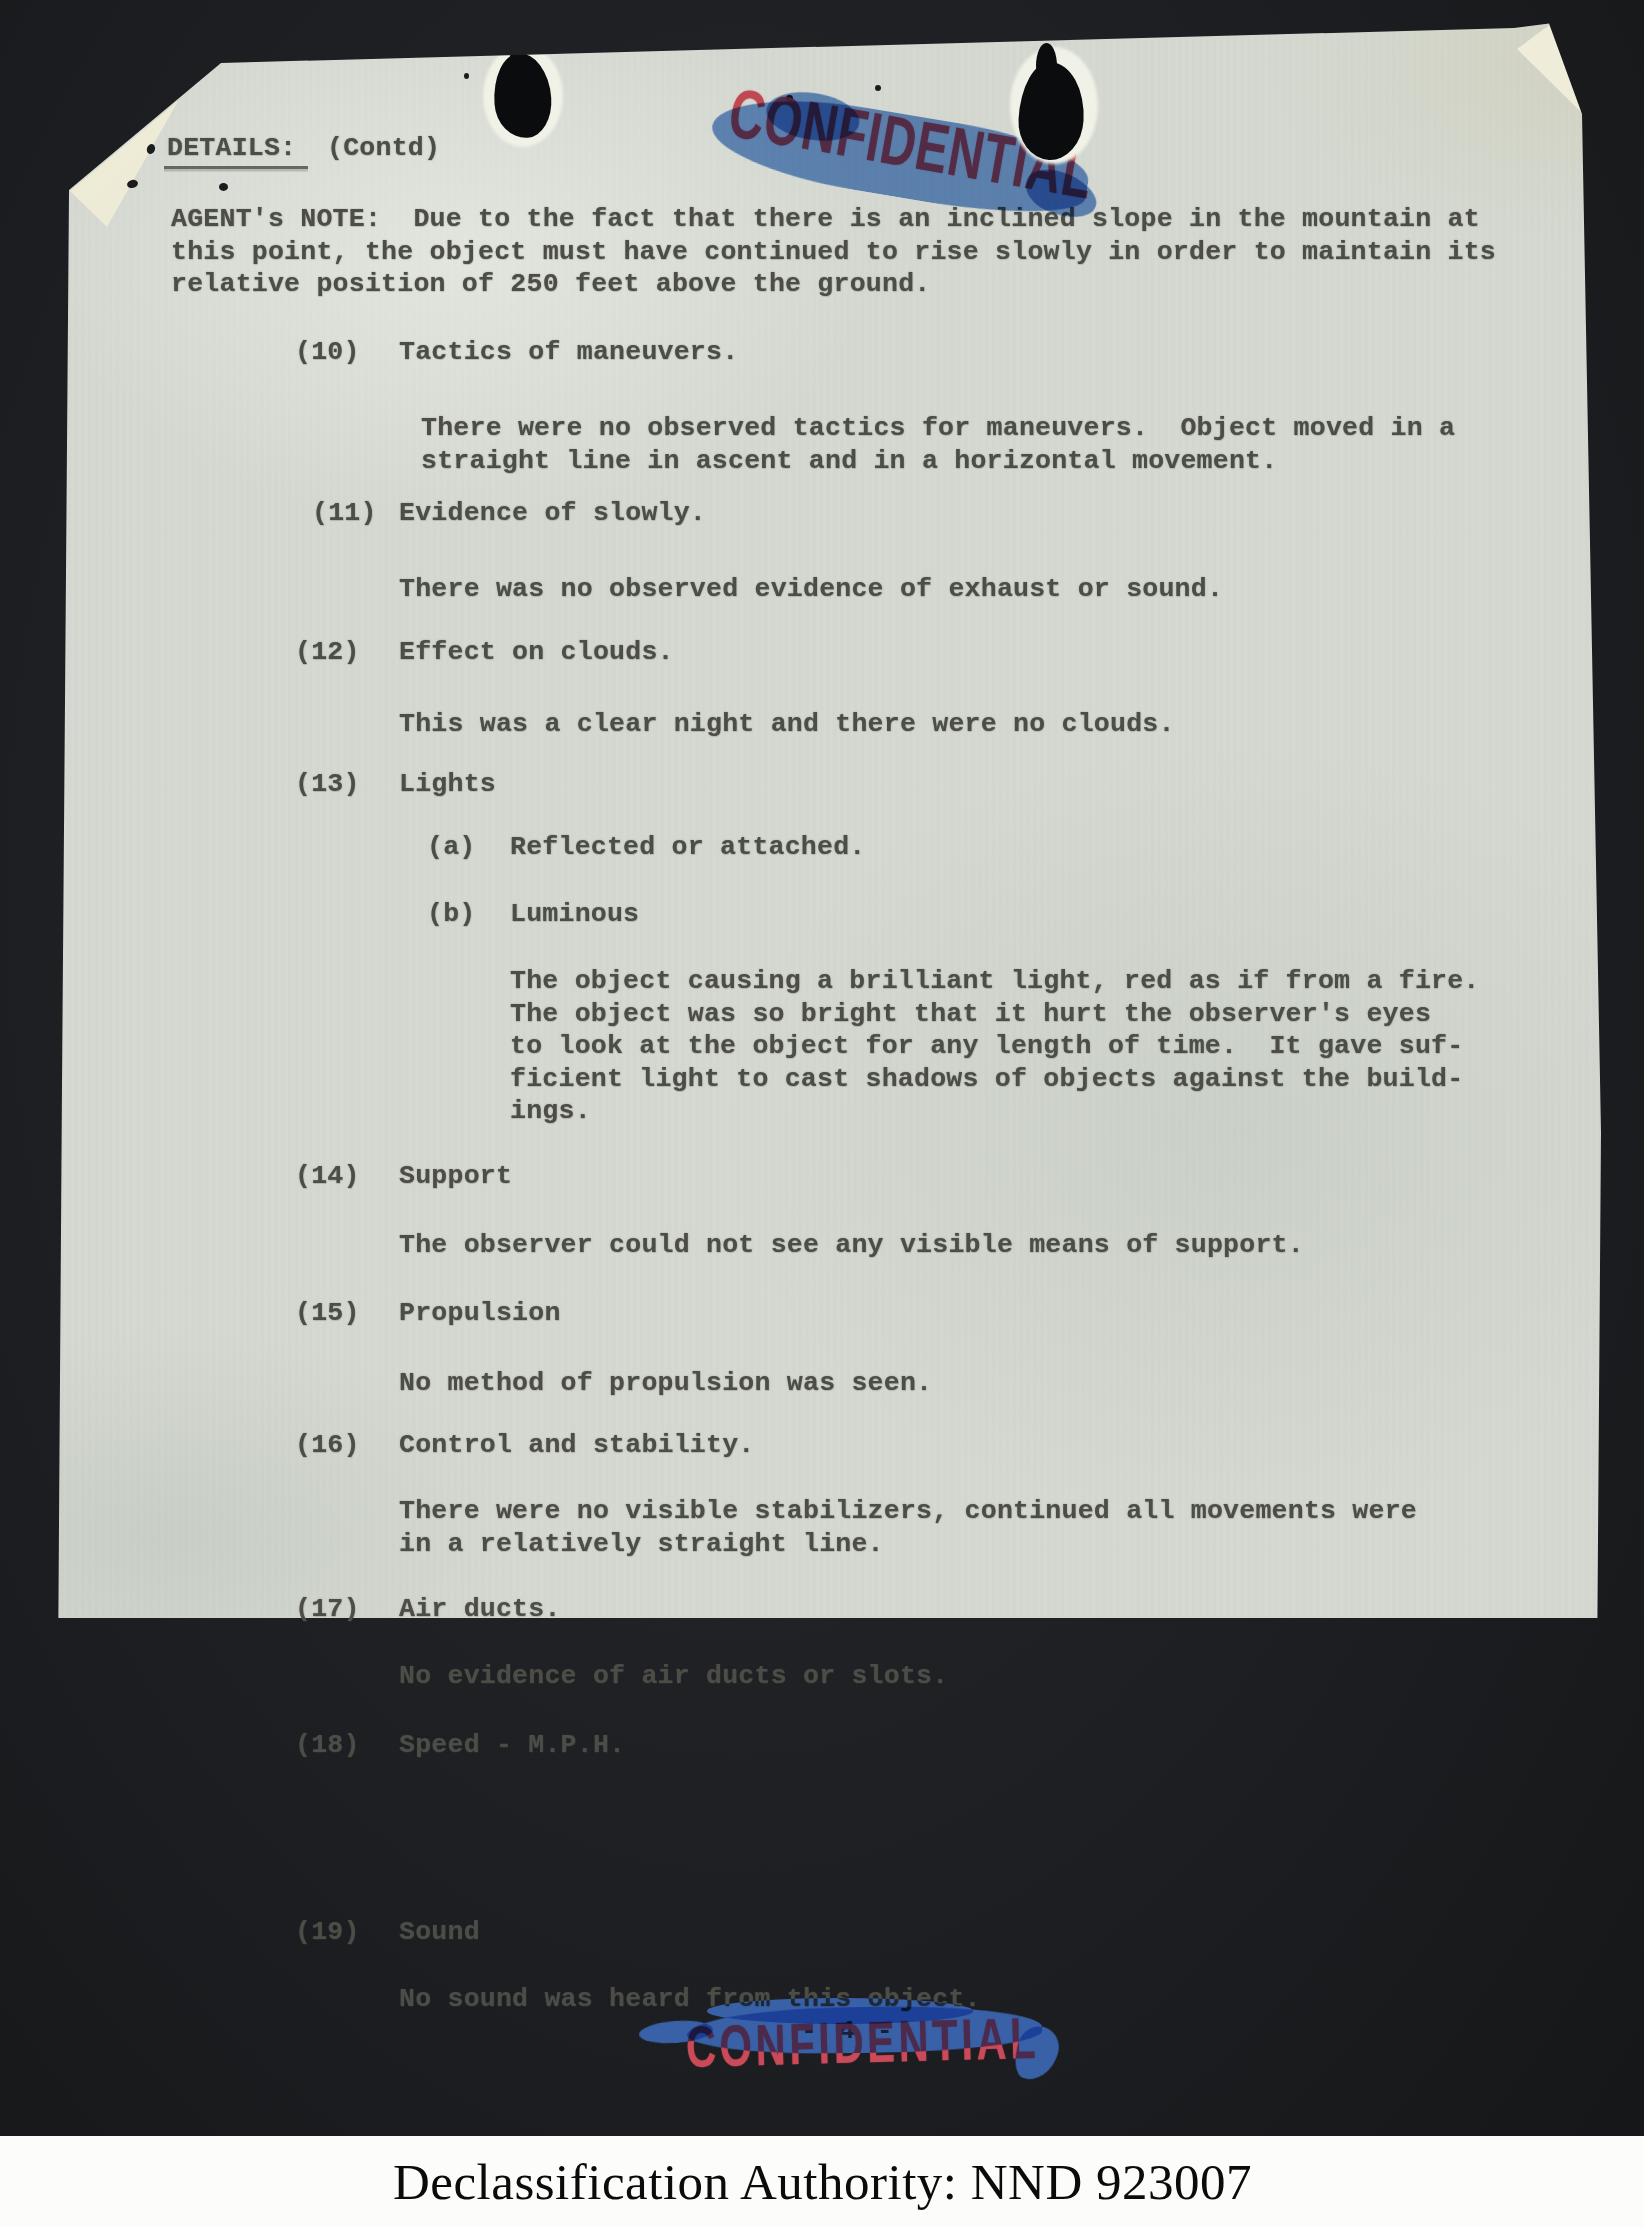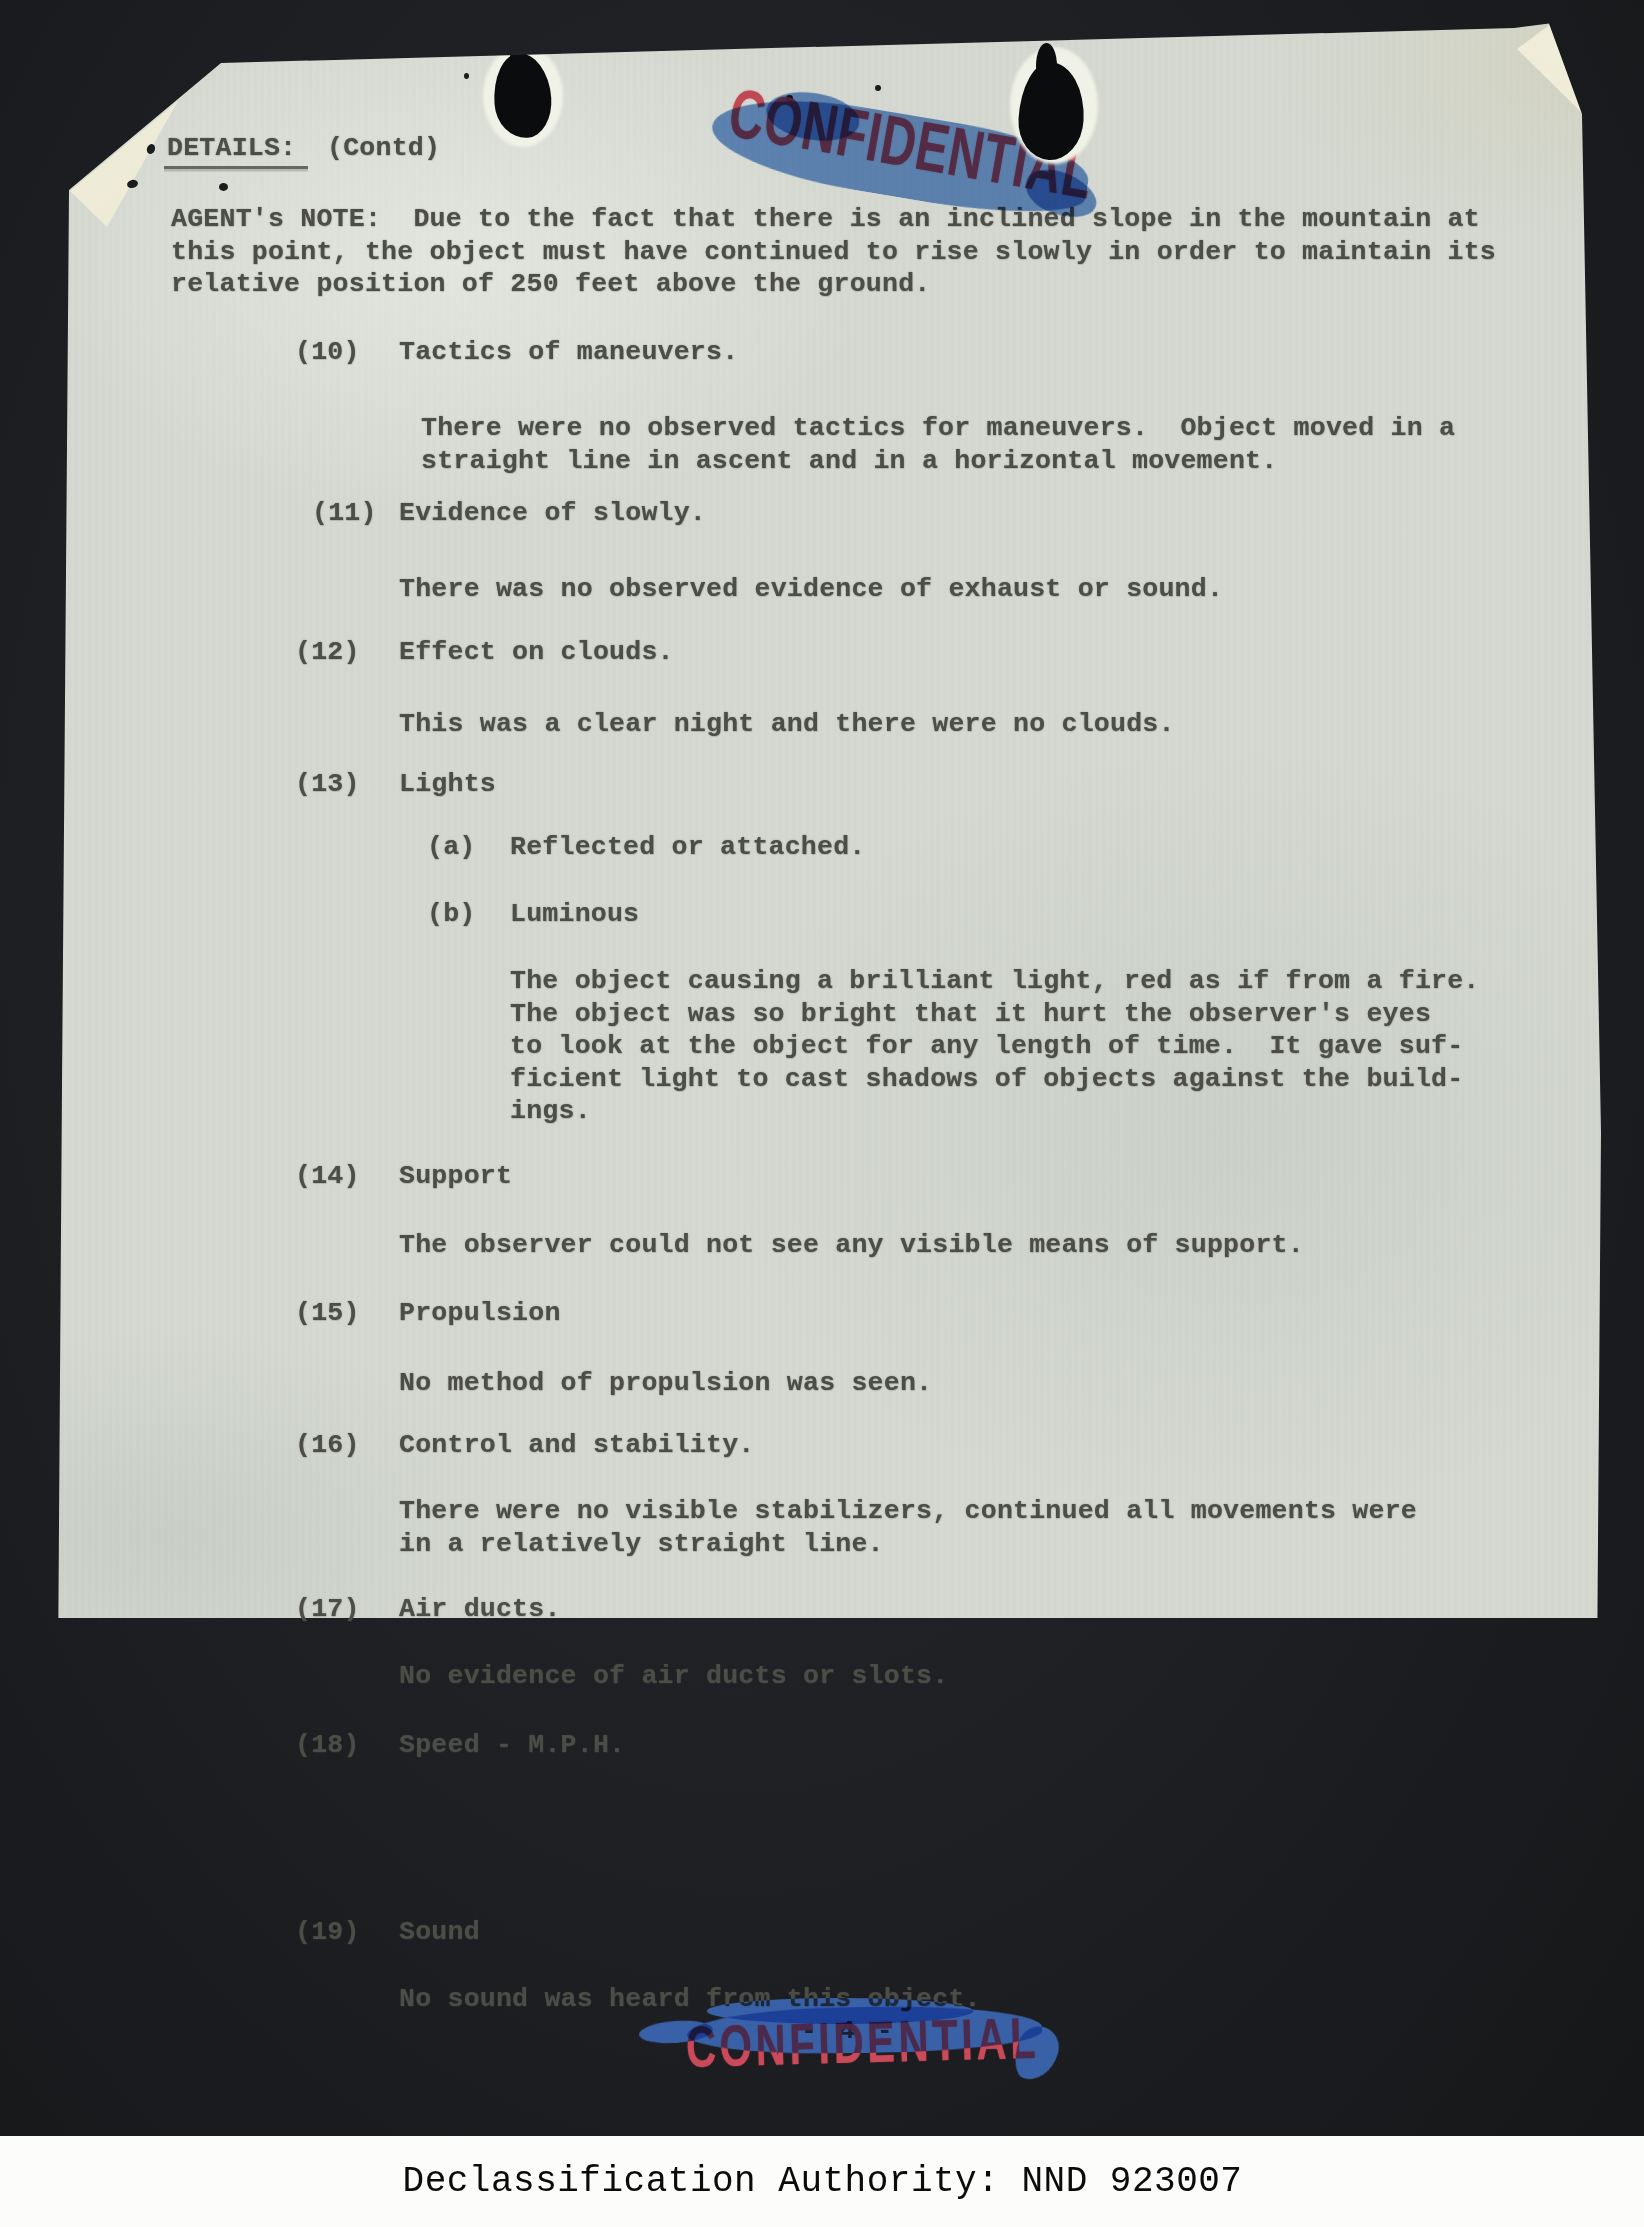--- a/index.html
+++ b/index.html
@@ -44,21 +44,21 @@
     color:#3d4046;font-weight:700;font-family:"Liberation Mono",monospace;letter-spacing:3px;}
   .marker{position:absolute;mix-blend-mode:multiply;}
   .mk-blue-top{background:#4e80c9;opacity:.82;}
   .mk-blue-bot{background:#3e6ec0;opacity:.85;}
   
   .halo{position:absolute;background:#f0f1e7;border-radius:50%;filter:blur(1.5px);}
   .hole{position:absolute;background:#0b0c0e;}
   
   .footer-strip{position:absolute;left:0;top:2136px;width:1645px;height:91px;
     background:#fcfcfa;display:flex;align-items:center;justify-content:center;}
-  .footer-text{font-family:Liberation Mono, monospace;font-size:36px;color:#0b0b0b;
+  .footer-text{font-family:Liberation Serif, serif;font-size:51px;color:#0b0b0b;
     letter-spacing:0.5px;}
 </style>
 </head>
 <body>
 
 <div class="stage">
 
   <div class="paper">
     <div class="paper-texture"></div>
 

